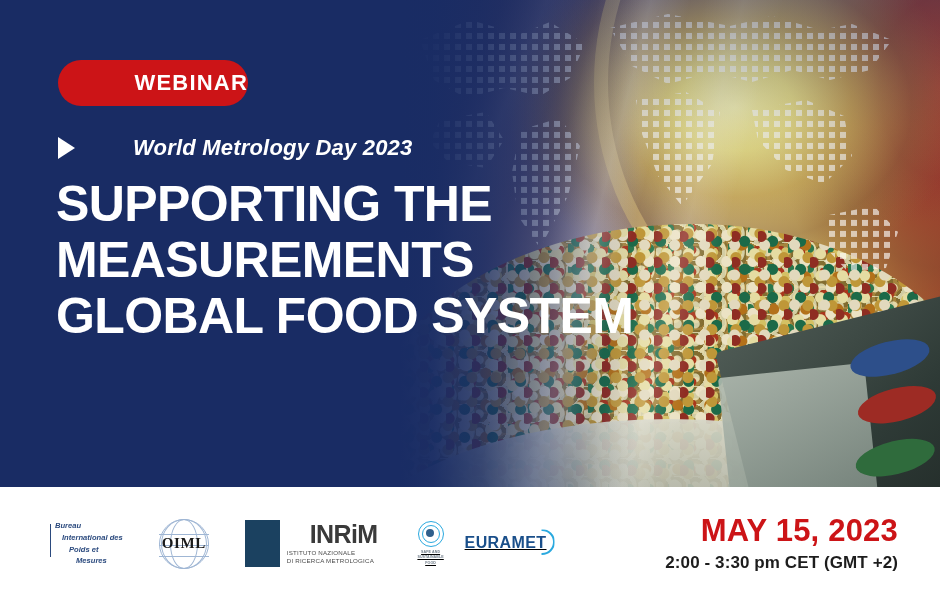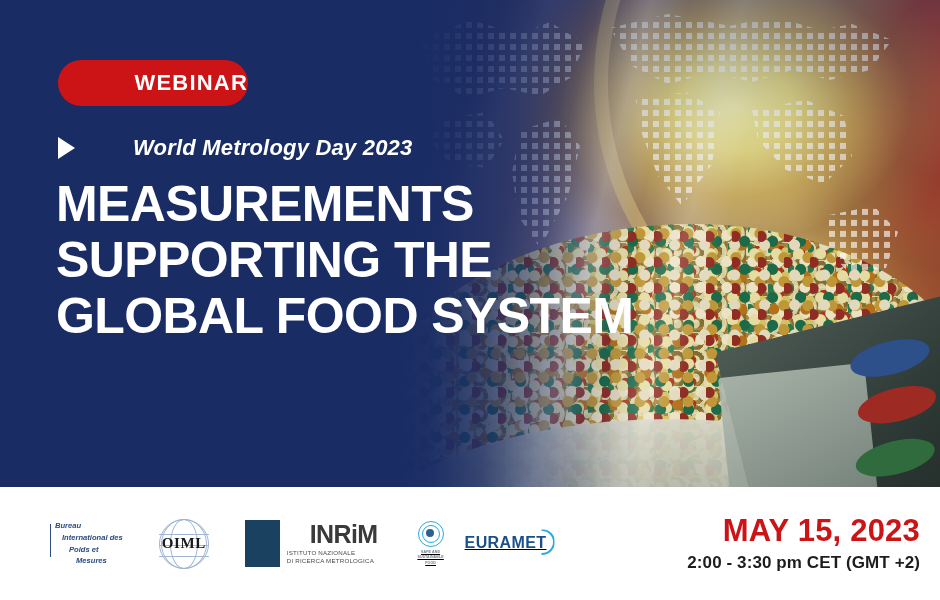--- a/index.html
+++ b/index.html
@@ -274,21 +274,21 @@
   .eu-swoosh {
     position:absolute; right:-8px; top:-5px;
     width:26px; height:26px;
     border:2.2px solid #2aa9df;
     border-radius:50%;
     clip-path:polygon(50% 0, 100% 0, 100% 100%, 50% 100%);
   }
 
   
   .date-block {
-    padding-right:20px; text-align:right;
+    padding-right:42px; text-align:right;
   }
   .date-main {
     color:#CC1417;
     font-size:31px; font-weight:bold;
     letter-spacing:0.2px; line-height:1.1;
   }
   .date-time {
     color:#1d1d1d;
     font-size:17px; font-weight:bold;
     margin-top:5px; letter-spacing:0.1px;
@@ -339,22 +339,22 @@
     <div class="badge">
       <span class="badge-label">WEBINAR</span>
     </div>
 
     <div class="kicker">
       <span class="kicker-triangle"></span>
       <span class="kicker-text">World Metrology Day 2023</span>
     </div>
 
     <h1 class="headline">
+      <span class="ln">SUPPORTING THE</span>
       <span class="ln">MEASUREMENTS</span>
-      <span class="ln">SUPPORTING THE</span>
       <span class="ln">GLOBAL FOOD SYSTEM</span>
     </h1>
   </div>
 
   <div class="footer">
 
     <div class="logos">
 
       <div class="logo-bipm">
         <div class="bipm-marks">

